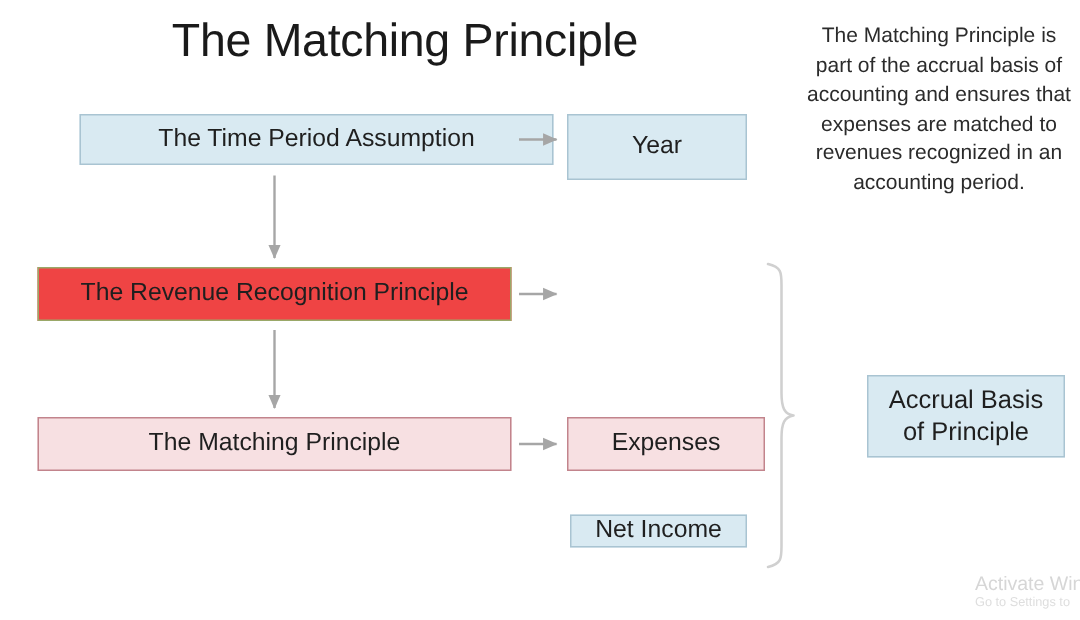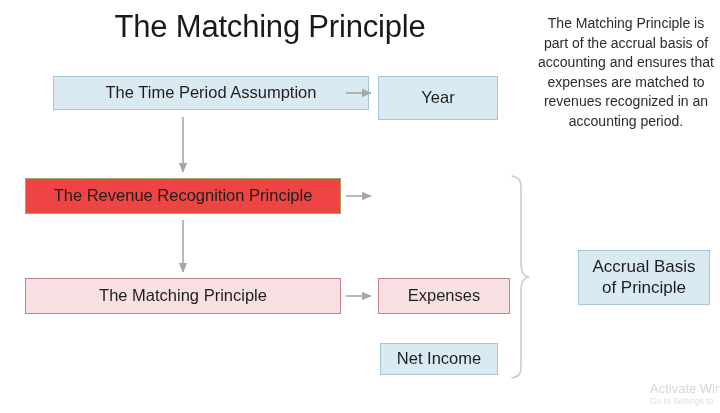--- a/index.html
+++ b/index.html
@@ -63,21 +63,21 @@
   
   #box-time-period   { left: 25px;  top: 76px;  width: 316px; height: 34px; margin-left: 28px; }
   #box-year          { left: 378px; top: 76px;  width: 120px; height: 44px; }
 
   #box-revenue-rec   { left: 25px;  top: 178px; width: 316px; height: 36px; }
   #box-revenue       { left: 378px; top: 178px; width: 120px; height: 36px; }
 
   #box-matching      { left: 25px;  top: 278px; width: 316px; height: 36px; }
   #box-expenses      { left: 378px; top: 278px; width: 132px; height: 36px; }
 
-  #box-net-income    { left: 380px; top: 343px; width: 118px; height: 32px; }
+  #box-net-income    { left: 380px; top: 343px; width: 118px; height: 22px; }
 
   #box-accrual {
     left: 562px; top: 250px; width: 132px; height: 55px;
     font-size: 17px;
     margin-left: 16px;
   }
   #box-accrual .lines { display: block; }
 
   
   #arrows {

